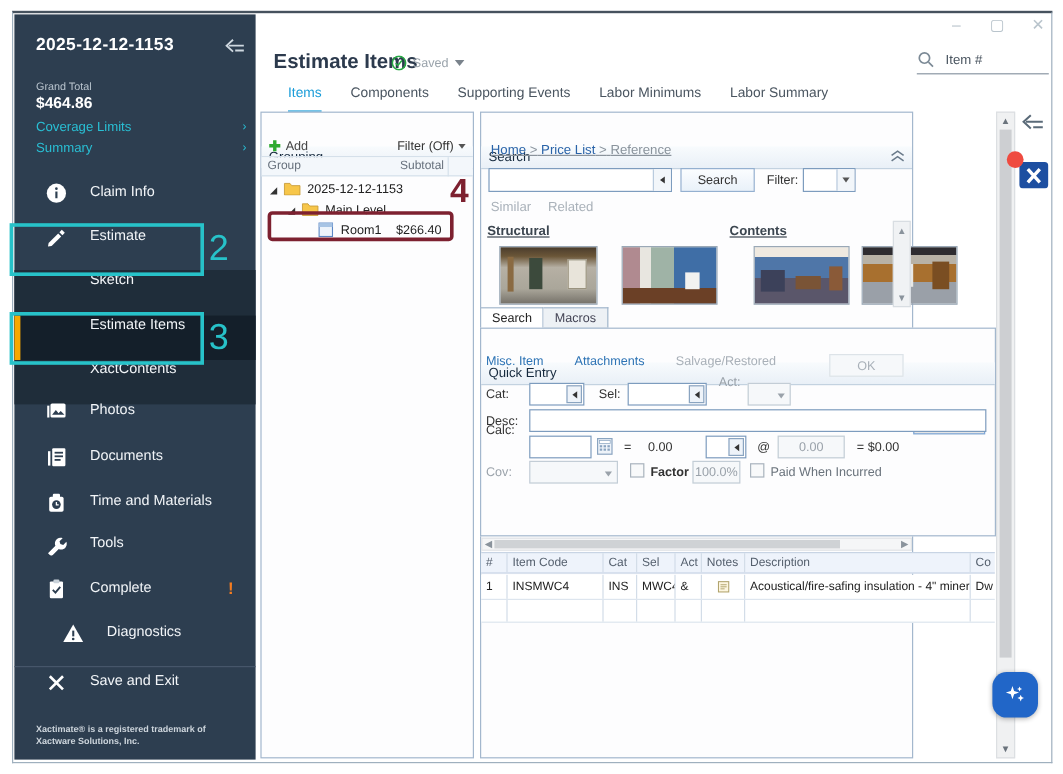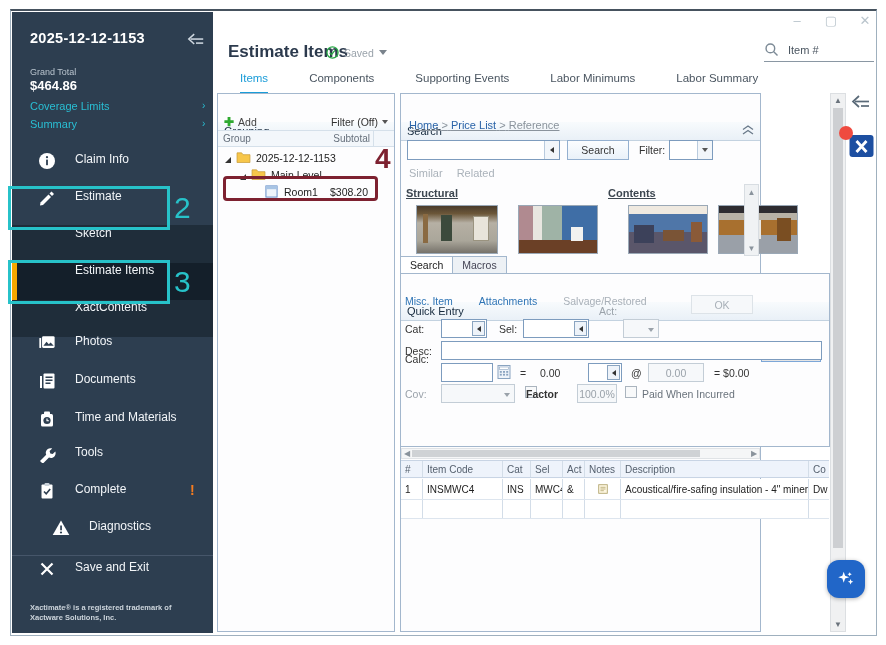--- a/index.html
+++ b/index.html
@@ -42,21 +42,21 @@
   .page-title { position:absolute; left:228px; top:42px; font-size:17px; font-weight:bold; color:#2c3a4d; }
   .saved-wrap { position:absolute; left:326px; top:46px; display:flex; align-items:center; gap:5px; }
   .saved-txt { font-size:10.5px; color:#9aa3ab; }
   .chev-down { width:0; height:0; border-left:4px solid transparent; border-right:4px solid transparent; border-top:5px solid #7a838c; }
   .itemsearch { position:absolute; left:764px; top:42px; width:110px; }
   .itemsearch .row { display:flex; align-items:center; gap:9px; }
   .itemsearch .txt { font-size:11px; color:#4a5560; }
   .itemsearch .line { margin-top:4px; height:1px; background:#8a97a3; }
 
   
-  .tabs { position:absolute; top:72px; left:240px; display:flex; gap:41px; font-size:11.5px; color:#4a5560; }
+  .tabs { position:absolute; top:72px; left:240px; display:flex; gap:24px; font-size:11.5px; color:#4a5560; }
   .tabs .tab { padding-bottom:8px; cursor:pointer; }
   .tabs .tab.active { color:#1a9cd8; border-bottom:3px solid #1a9cd8; }
 
   
   .panel { position:absolute; background:#fdfdfe; border:1px solid #a3b7cd; }
   .panel-hd { height:19px; background:linear-gradient(#f8fbfd,#e9f0f7); border-bottom:1px solid #c3d2e0;
               font-size:11px; color:#15293d; display:flex; align-items:center; padding:0 6px; justify-content:space-between;margin-top:28px; }
 
   
   .grp-toolbar { position:absolute; left:0; top:19px; width:100%; height:18px; border-bottom:1px solid #d5e0ea;
@@ -310,21 +310,21 @@
             <path d="M1 2 h5 l1.5 2 H15 v8.5 H1 Z" fill="#f7c64a" stroke="#c89b38" stroke-width="0.8"></path>
           </svg></span>
       <span class="lbl" style="left:53px;">Main Level</span>
     </div>
     <div class="tree-row" style="top:90px;">
       <span class="f" style="left:47px;"><svg width="13" height="13" viewBox="0 0 14 14">
             <rect x="1" y="1" width="12" height="12" fill="#eef4fb" stroke="#5b87c5"></rect>
             <rect x="1" y="1" width="12" height="3.5" fill="#a8c4e4"></rect>
           </svg></span>
       <span class="lbl" style="left:66px;">Room1</span>
-      <span class="sub">$308.20</span>
+      <span class="sub">$266.40</span>
     </div>
   </div>
 
   <div class="panel" style="left:400px; top:93px; width:361px; height:539px;">
     <div class="panel-hd">
       <span>Search</span>
       <span><svg width="12" height="10" viewBox="0 0 12 10">
             <path d="M1 4.5 L6 1 L11 4.5 M1 9 L6 5.5 L11 9" stroke="#6a7a8a" fill="none" stroke-width="1.3"></path>
           </svg></span>
     </div>
@@ -403,21 +403,21 @@
           <span class="ddbtn">
             <span class="tri-left"></span>
           </span>
         </div>
       <div class="qe-label" style="left:98px; top:49px;">Sel:</div>
       <div class="field" style="left:122px; top:45px; width:66px;">
           <span class="ddbtn">
             <span class="tri-left"></span>
           </span>
         </div>
-      <div class="qe-label dim" style="left:198px; top:31px;">Act:</div>
+      <div class="qe-label dim" style="left:198px; top:39px;">Act:</div>
       <div class="field dim" style="left:222px; top:45px; width:36px;">
           <span style="position:absolute; right:4px; top:8px;" class="tri-dn-dim"></span>
         </div>
 
       <div class="qe-label" style="left:4px; top:71px;">Desc:</div>
       <div class="field" style="left:40px; top:67px; width:381px;"></div>
 
       <div class="qe-label" style="left:4px; top:79px;">Calc:</div>
       <div class="field" style="left:40px; top:89px; width:52px;"></div>
       <span style="position:absolute; left:96px; top:90px;"><svg width="14" height="16" viewBox="0 0 14 15">
@@ -441,21 +441,21 @@
         </div>
       <div class="qe-label" style="left:230px; top:93px;">@</div>
       <div class="field dim" style="left:247px; top:89px; width:56px;">0.00</div>
       <div class="qe-label" style="left:313px; top:93px;">= $0.00</div>
 
       <div class="qe-label dim" style="left:4px; top:114px;">Cov:</div>
       <div class="field dim" style="left:40px; top:110px; width:74px;">
           <span style="position:absolute; right:4px; top:8px;" class="tri-dn-dim"></span>
         </div>
       <span class="checkbox" style="left:124px; top:112px;"></span>
-      <div class="qe-label" style="left:125px; top:114px; font-weight:bold;">Factor</div>
+      <div class="qe-label" style="left:141px; top:114px; font-weight:bold;">Factor</div>
       <div class="field dim" style="left:176px; top:110px; width:40px;">100.0%</div>
       <span class="checkbox" style="left:224px; top:112px;"></span>
       <div class="qe-label" style="left:241px; top:114px; color:#6a737c;">Paid When Incurred</div>
     </div>
 
     <div class="hscroll" style="top:354px;">
       <span class="ar" style="left:0;">◀</span>
       <div class="thumb-h"></div>
       <span class="ar" style="right:0;">▶</span>
     </div>

